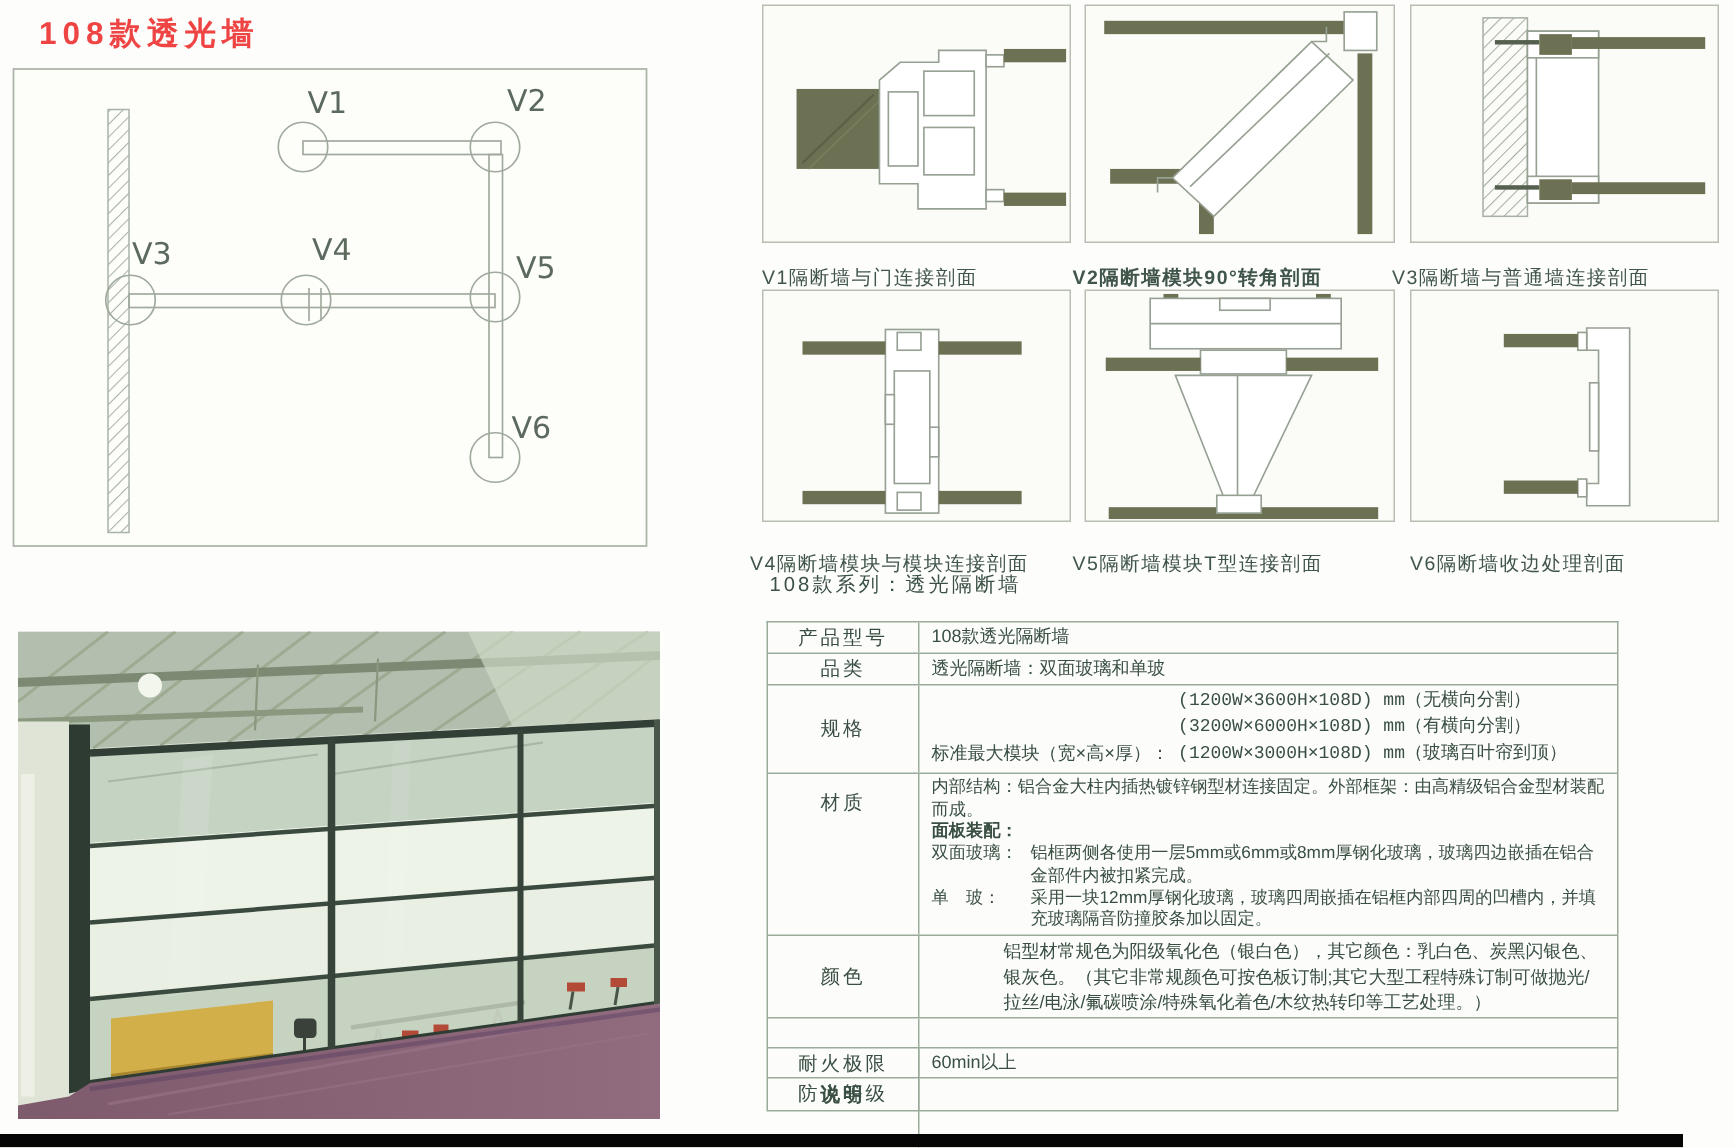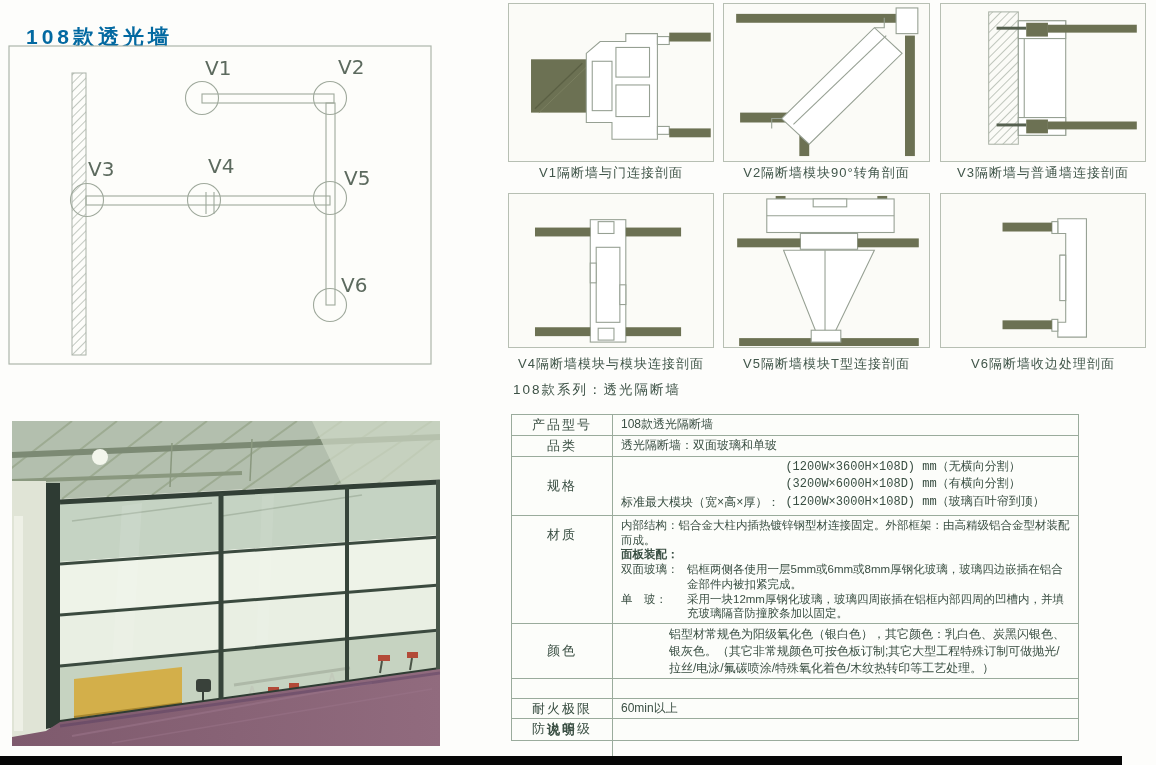--- a/index.html
+++ b/index.html
@@ -1,28 +1,28 @@
 <!DOCTYPE html>
 <html><head>
 <meta charset="utf-8">
 <style>
   html,body{margin:0;padding:0;background:#ffffff;}
   #page{position:relative;width:1156px;height:765px;background:#fdfdfb;overflow:hidden;
         font-family:"Liberation Sans",sans-serif;}
   .abs{position:absolute;}
 
   
-  #page-title{left:26px;top:23px;font-size:21px;font-weight:bold;color:#0369a1;letter-spacing:4px;}
+  #page-title{left:26px;top:8px;font-size:21px;font-weight:bold;color:#ef4444;letter-spacing:4px;}
 
   
   #plan-box{left:8px;top:45px;width:424px;height:320px;}
 
   
   .card{background:#fbfbf7;border:1px solid #b7bfb3;box-sizing:border-box;}
-  .caption{font-size:13px;color:#41564a;letter-spacing:1px;text-align:center;white-space:nowrap;}
+  .caption{font-size:13px;color:#41564a;letter-spacing:1px;text-align:left;white-space:nowrap;margin-top:12px;}
   #series-label{left:513px;top:381px;font-size:13.5px;color:#3c5145;letter-spacing:2px;}
 
   
   #photo{left:12px;top:421px;width:428px;height:325px;}
 
   
   #spec-table{left:511px;top:414px;width:568px;border:1px solid #9aab9c;border-bottom:none;
               box-sizing:border-box;background:#fcfdfa;color:#3a4f43;}
   .trow{display:flex;border-bottom:1px solid #9aab9c;}
   .tlabel{width:100px;flex:0 0 100px;border-right:1px solid #9aab9c;display:flex;
@@ -190,21 +190,21 @@
       <rect x="112" y="28" width="6" height="12"></rect>
       <rect x="112" y="127" width="6" height="12"></rect>
     </g>
     <g fill="#6c7153">
       <rect x="62" y="29" width="50" height="9"></rect>
       <rect x="62" y="128" width="50" height="9"></rect>
     </g>
   </svg>
 
   <div class="abs caption" style="left:508px;top:164px;width:206px;">V1隔断墙与门连接剖面</div>
-  <div class="abs caption" style="left:715px;top:164px;width:223px;">V2隔断墙模块90°转角剖面</div>
+  <div class="abs caption" style="left:715px;top:164px;width:223px;font-weight:bold;">V2隔断墙模块90°转角剖面</div>
   <div class="abs caption" style="left:928px;top:164px;width:230px;">V3隔断墙与普通墙连接剖面</div>
   <div class="abs caption" style="left:500px;top:355px;width:222px;">V4隔断墙模块与模块连接剖面</div>
   <div class="abs caption" style="left:715px;top:355px;width:223px;">V5隔断墙模块T型连接剖面</div>
   <div class="abs caption" style="left:940px;top:355px;width:206px;">V6隔断墙收边处理剖面</div>
 
   <div class="abs" id="series-label">108款系列：透光隔断墙</div>
 
   <svg class="abs" id="photo" viewBox="0 0 428 325">
     <defs>
       <linearGradient id="floorGrad" x1="0" y1="0" x2="1" y2="0">

